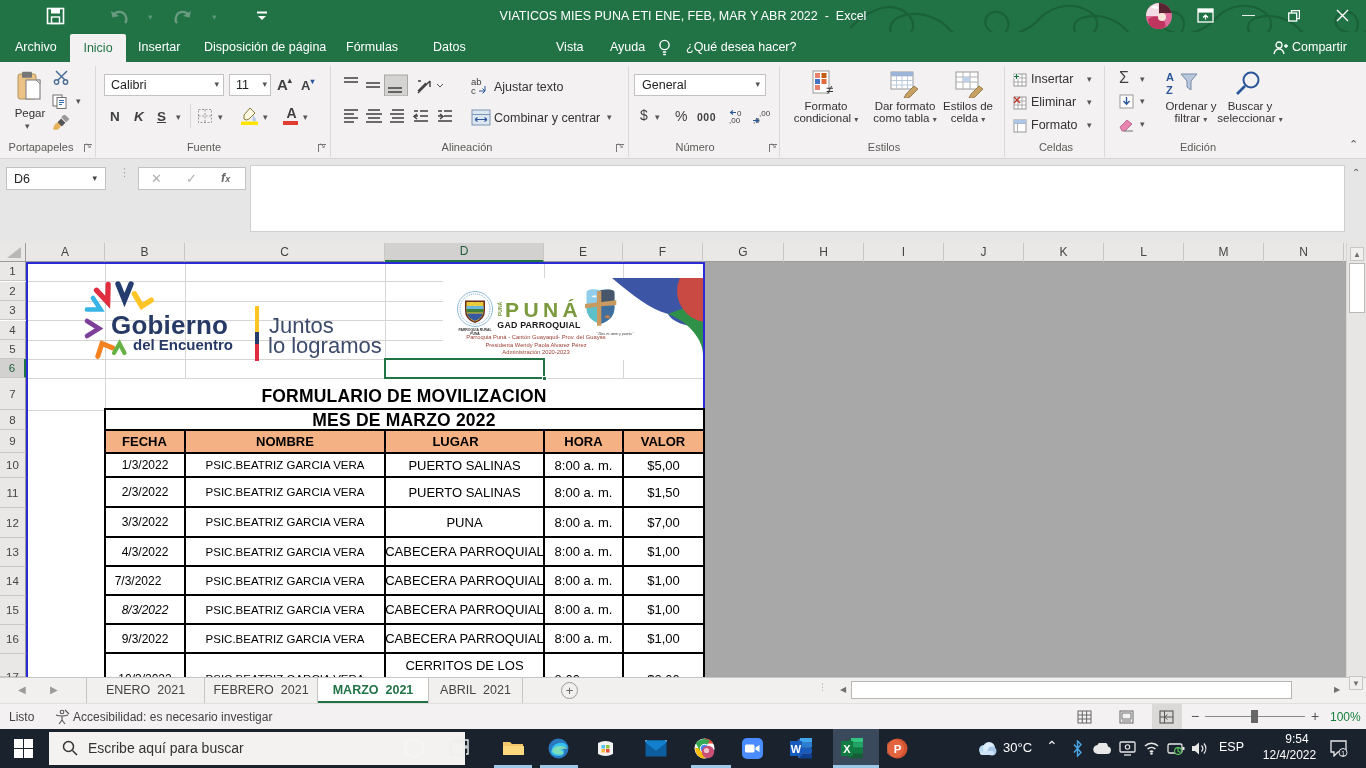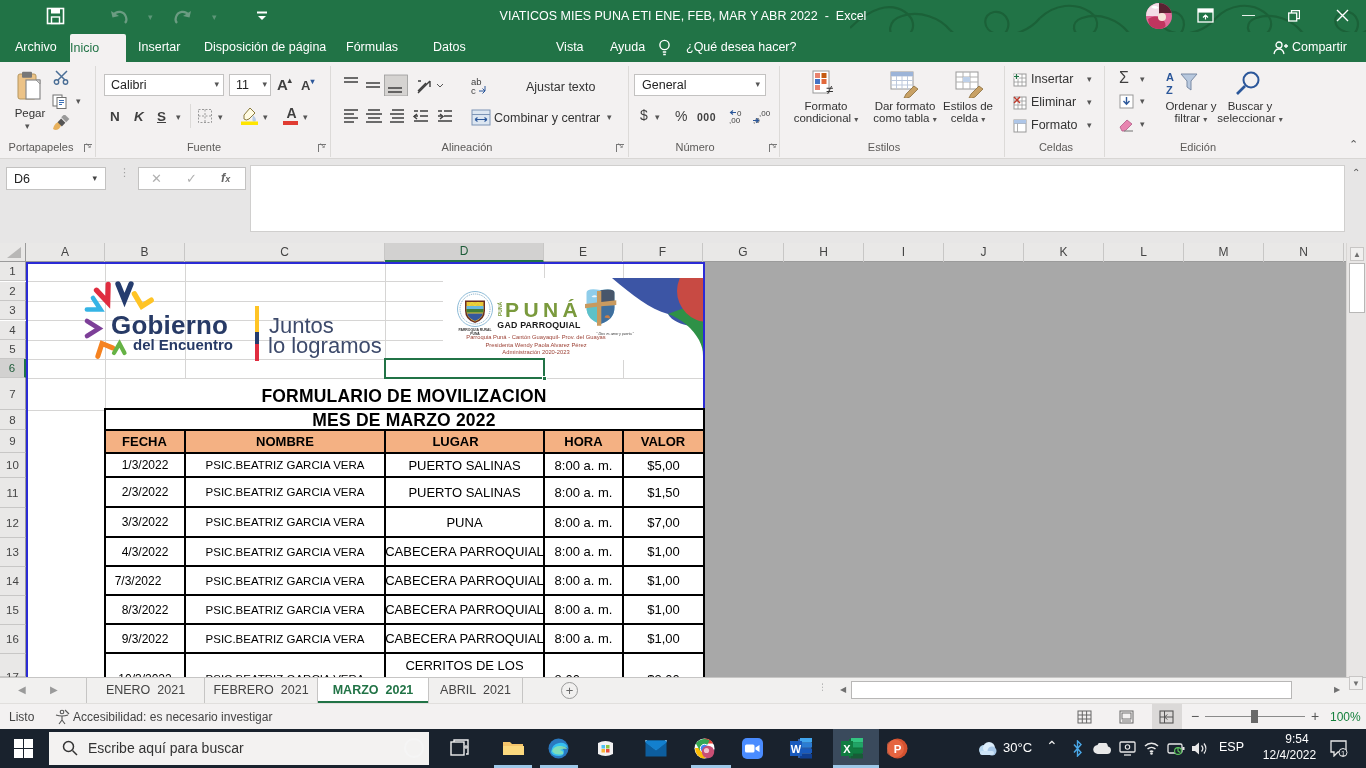--- a/index.html
+++ b/index.html
@@ -93,21 +93,21 @@
     <svg class="abs" style="left:1288px;top:10px;width:12px;height:12px;" viewBox="0 0 12 12">
       <rect x="0.7" y="3" width="8" height="8" fill="none" stroke="#fff" stroke-width="1.3"></rect>
       <path d="M3.5,3 v-2.3 h8 v8 h-2.5" fill="none" stroke="#fff" stroke-width="1.3"></path>
     </svg>
     <svg class="abs" style="left:1336px;top:9px;width:13px;height:13px;" viewBox="0 0 13 13">
       <path d="M1,1 L12,12 M12,1 L1,12" stroke="#fff" stroke-width="1.4"></path>
     </svg>
   </div>
   <div class="abs" id="tabrow">
     <span class="ttab" style="left:15px;">Archivo</span>
-    <div class="abs" style="left:70px;top:2px;width:56px;height:28px;background:#f3f1f1;border-radius:2px 2px 0 0;line-height:28px;color:#217346;font-size:12.5px;">Inicio</div>
+    <div class="abs" style="left:70px;top:2px;width:56px;height:28px;background:#f3f1f1;border-radius:2px 2px 0 0;text-align:center;line-height:28px;color:#217346;font-size:12.5px;">Inicio</div>
     <span class="ttab" style="left:138px;">Insertar</span>
     <span class="ttab" style="left:204px;">Disposición de página</span>
     <span class="ttab" style="left:346px;">Fórmulas</span>
     <span class="ttab" style="left:433px;">Datos</span>
     <span class="ttab" style="left:491px;margin-top:20px;">Revisar</span>
     <span class="ttab" style="left:556px;text-align:right;">Vista</span>
     <span class="ttab" style="left:610px;">Ayuda</span>
     <svg class="abs" style="left:658px;top:7px;width:13px;height:18px;" viewBox="0 0 13 18">
       <circle cx="6.5" cy="6" r="4.6" fill="none" stroke="#fff" stroke-width="1.4"></circle>
       <path d="M4.8,13 h3.4 M5.2,15.5 h2.6" stroke="#fff" stroke-width="1.3"></path>
@@ -211,21 +211,21 @@
       <g stroke="#3f3f3f" stroke-width="1.4">
         <path d="M97,5 h4 M103,5 h8 M97,10 h4 M103,10 h8 M97,15 h14"></path>
         <path d="M99,13 l3,-2.5 -3,-2.5" fill="none"></path>
       </g>
     </svg>
     <svg class="abs" style="left:471px;top:15px;width:20px;height:19px;" viewBox="0 0 20 19">
       <text x="0" y="8" font-size="9.5" fill="#3f3f3f">ab</text>
       <text x="0" y="17" font-size="9.5" fill="#3f3f3f">c</text>
       <path d="M8,14 h6 m-2.5,-2.5 l2.5,2.5 -2.5,2.5 M14,14 v-5" stroke="#2b579a" stroke-width="1" fill="none"></path>
     </svg>
-    <span class="abs" style="left:494px;top:18px;font-size:12.5px;color:#333;margin-left:32px;">Ajustar texto</span>
+    <span class="abs" style="left:494px;top:18px;font-size:12.5px;color:#333;">Ajustar texto</span>
     <svg class="abs" style="left:471px;top:47px;width:20px;height:17px;" viewBox="0 0 20 17">
       <rect x="1" y="1" width="18" height="15" fill="#dce6f1" stroke="#7c94b5" stroke-width="1"></rect>
       <path d="M1,5.5 h18" stroke="#7c94b5" stroke-width="1"></path>
       <path d="M4,10.5 h12 m-12,0 l2.5,-2 m-2.5,2 l2.5,2 m9.5,-2 l-2.5,-2 m2.5,2 l-2.5,2" stroke="#2b579a" stroke-width="1.1" fill="none"></path>
     </svg>
     <span class="abs" style="left:494px;top:49px;font-size:12.5px;color:#333;">Combinar y centrar</span>
     <span class="abs" style="left:607px;top:50px;font-size:9px;color:#555;">▾</span>
     <div class="glabel" style="left:429px;width:76px;">Alineación</div>
     <div class="launch" style="left:616px;top:82px;"></div>
     <div class="gsep" style="left:628px;"></div>
@@ -500,21 +500,21 @@
     <div class="tc" style="left:386px;top:277px;width:157px;height:25px;font-size:13px;">CABECERA PARROQUIAL</div>
     <div class="tc" style="left:545px;top:277px;width:77px;height:25px;font-size:13px;">8:00 a. m.</div>
     <div class="tc" style="left:624px;top:277px;width:79px;height:25px;font-size:13px;">$1,00</div>
     <div class="abs" style="left:104px;top:303px;width:601px;height:2px;background:#000;"></div>
     <div class="tc" style="left:106px;top:306px;width:64px;height:25px;font-size:12px;">7/3/2022</div>
     <div class="tc" style="left:186px;top:306px;width:198px;height:25px;font-size:11.5px;">PSIC.BEATRIZ GARCIA VERA</div>
     <div class="tc" style="left:386px;top:306px;width:157px;height:25px;font-size:13px;">CABECERA PARROQUIAL</div>
     <div class="tc" style="left:545px;top:306px;width:77px;height:25px;font-size:13px;">8:00 a. m.</div>
     <div class="tc" style="left:624px;top:306px;width:79px;height:25px;font-size:13px;">$1,00</div>
     <div class="abs" style="left:104px;top:332px;width:601px;height:2px;background:#000;"></div>
-    <div class="tc" style="left:106px;top:335px;width:78px;height:25px;font-size:12px;">8/3/2022</div>
+    <div class="tc" style="left:106px;top:335px;width:78px;height:25px;font-size:12px;font-style:italic;">8/3/2022</div>
     <div class="tc" style="left:186px;top:335px;width:198px;height:25px;font-size:11.5px;">PSIC.BEATRIZ GARCIA VERA</div>
     <div class="tc" style="left:386px;top:335px;width:157px;height:25px;font-size:13px;">CABECERA PARROQUIAL</div>
     <div class="tc" style="left:545px;top:335px;width:77px;height:25px;font-size:13px;">8:00 a. m.</div>
     <div class="tc" style="left:624px;top:335px;width:79px;height:25px;font-size:13px;">$1,00</div>
     <div class="abs" style="left:104px;top:361px;width:601px;height:2px;background:#000;"></div>
     <div class="tc" style="left:106px;top:364px;width:78px;height:25px;font-size:12px;">9/3/2022</div>
     <div class="tc" style="left:186px;top:364px;width:198px;height:25px;font-size:11.5px;">PSIC.BEATRIZ GARCIA VERA</div>
     <div class="tc" style="left:386px;top:364px;width:157px;height:25px;font-size:13px;">CABECERA PARROQUIAL</div>
     <div class="tc" style="left:545px;top:364px;width:77px;height:25px;font-size:13px;">8:00 a. m.</div>
     <div class="tc" style="left:624px;top:364px;width:79px;height:25px;font-size:13px;">$1,00</div>
@@ -585,21 +585,21 @@
     <span class="abs" style="left:1311px;top:4px;font-size:14px;color:#555;">+</span>
     <span class="abs" style="left:1330px;top:6px;font-size:12px;color:#15803d;">100%</span>
   </div>
   <div class="abs" id="taskbar">
     <svg class="abs" style="left:14px;top:10px;width:19px;height:19px;" viewBox="0 0 19 19">
       <rect x="0" y="0" width="9" height="9" fill="#fff"></rect>
       <rect x="10" y="0" width="9" height="9" fill="#fff"></rect>
       <rect x="0" y="10" width="9" height="9" fill="#fff"></rect>
       <rect x="10" y="10" width="9" height="9" fill="#fff"></rect>
     </svg>
-    <div class="abs" style="left:49px;top:3px;width:380px;height:33px;background:#f3f2f1;">
+    <div class="abs" style="left:49px;top:3px;width:416px;height:33px;background:#f3f2f1;">
       <svg style="position:absolute;left:13px;top:8px;width:16px;height:16px;" viewBox="0 0 16 16">
         <circle cx="6.5" cy="6.5" r="5" fill="none" stroke="#333" stroke-width="1.5"></circle>
         <path d="M10.5,10.5 L15,15" stroke="#333" stroke-width="1.5"></path>
       </svg>
       <span style="position:absolute;left:39px;top:8px;font-size:14px;color:#333;">Escribe aquí para buscar</span>
     </div>
     <div class="abs" style="left:404px;top:9px;width:20px;height:20px;border:2.5px solid #f5f5f5;border-radius:50%;"></div>
     <svg class="abs" style="left:450px;top:10px;width:20px;height:19px;" viewBox="0 0 20 19">
       <rect x="1" y="3" width="13" height="13" fill="none" stroke="#eee" stroke-width="1.4"></rect>
       <path d="M4,3 v-2 h14 v14 h-2" fill="none" stroke="#eee" stroke-width="1.4"></path>

